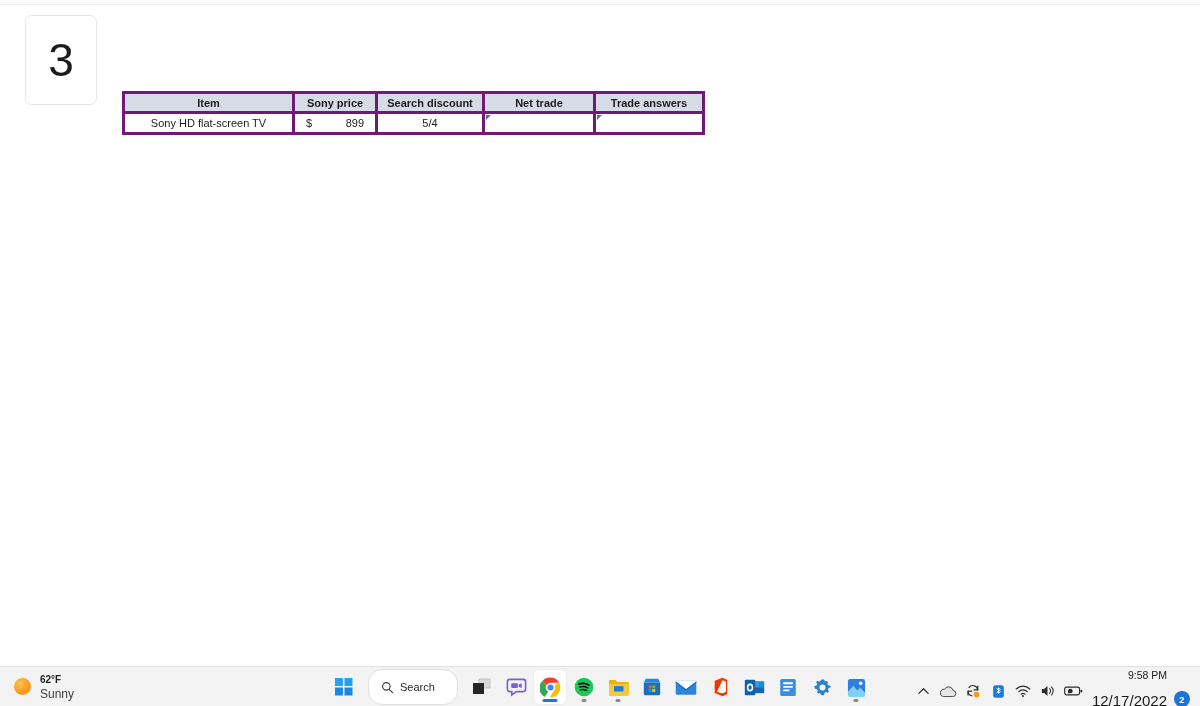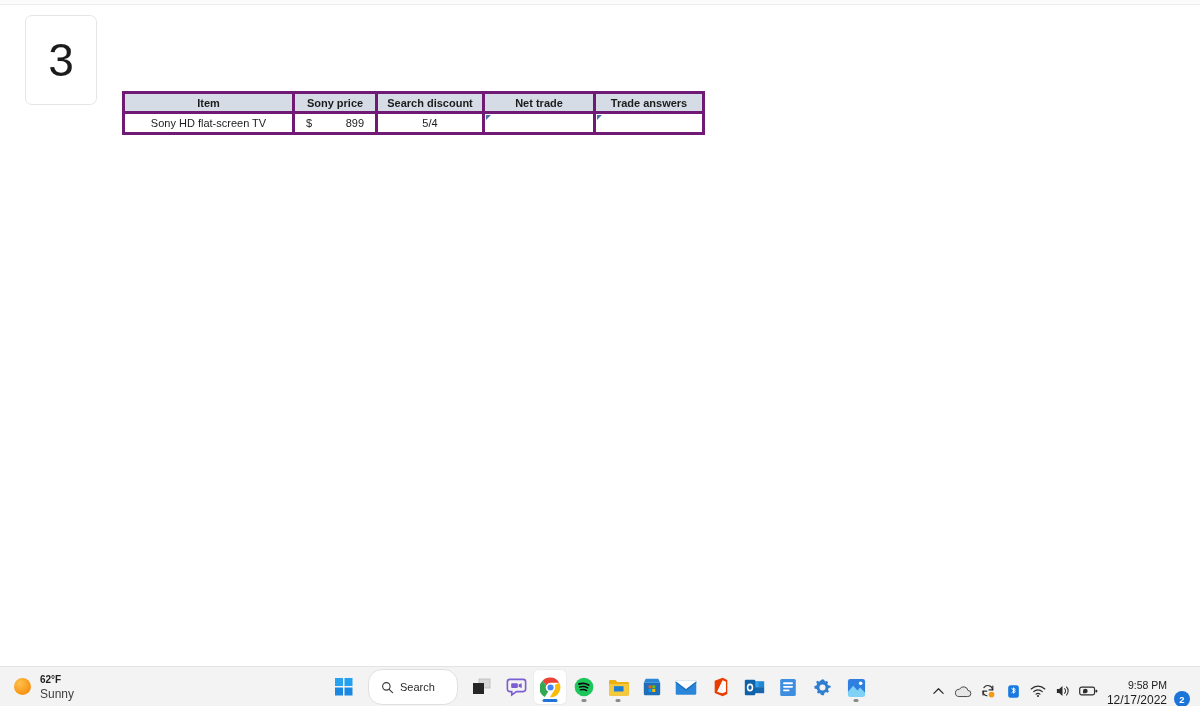--- a/index.html
+++ b/index.html
@@ -134,21 +134,21 @@
     display: flex; align-items: flex-end; gap: 0px;
   }
   .tray-ico {
     width: 25px; height: 32px;
     display: flex; align-items: center; justify-content: center;
   }
   .clock {
     text-align: right; line-height: 13px; margin: 0 7px 0 6px;
     font-size: 10.5px; color: #1b1b1b;
   }
-  .clock .d { font-size: 12px; color: #1b1b1b; margin-top: 2px; }
+  .clock .d { font-size: 15px; color: #1b1b1b; margin-top: 12px; }
   .notif-badge {
     width: 16px; height: 16px; border-radius: 50%;
     background: #1b74d8; color: #fff; font-size: 9.5px;
     display: flex; align-items: center; justify-content: center;
     font-weight: bold;
   }
 </style>
 </head>
 <body>
 

